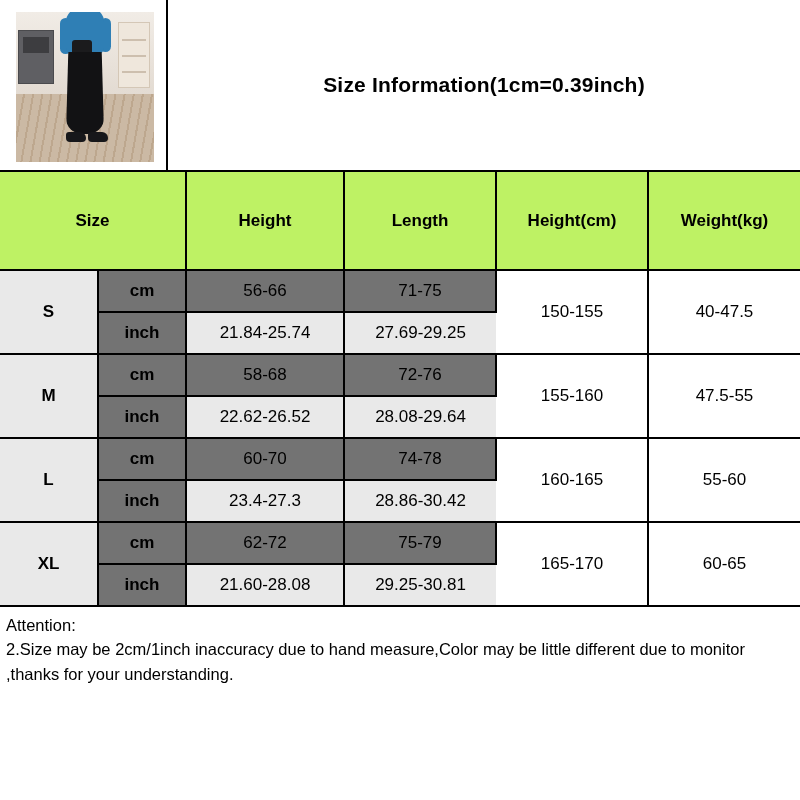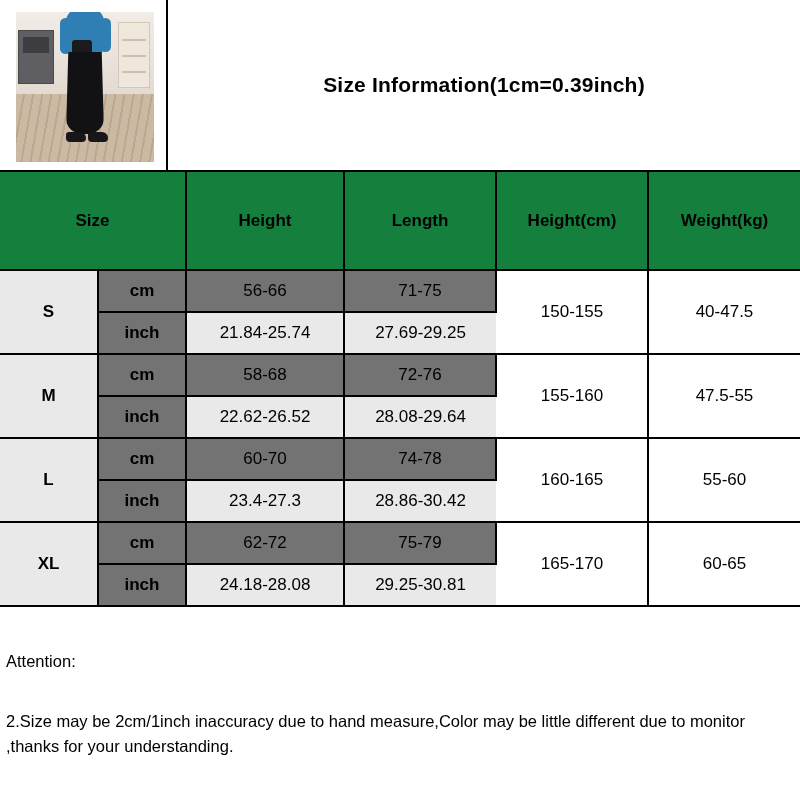--- a/index.html
+++ b/index.html
@@ -135,21 +135,21 @@
     vertical-align: middle;
     font-size: 17px;
     color: #000;
     padding: 0;
     box-sizing: border-box;
   }
   table.size-table td:last-child, table.size-table th:last-child {
     border-right: none;
   }
   thead th {
-    background: #15803d;
+    background: #bef264;
     height: 98px;
     font-size: 18px;
     font-weight: bold;
   }
   .col-size  { width: 98px; }
   .col-unit  { width: 88px; }
   .col-waist { width: 158px; }
   .col-len   { width: 152px; }
   .col-h     { width: 152px; }
   .col-w     { width: 152px; }
@@ -168,21 +168,21 @@
   }
   td.hw { background: #ffffff; font-size: 17px; }
 
   
   .attention {
     padding: 6px 6px 0 6px;
     font-size: 16.5px;
     line-height: 1.48;
     color: #000;
   }
-  .attention .line { white-space: normal; margin-top: 36px; }
+  .attention .line { white-space: normal; }
 </style>
 </head>
 <body>
 
 <div class="sheet">
 
   <div class="header">
     <div class="photo-cell">
       <div class="photo">
         <div class="ph-wall"></div>
@@ -273,21 +273,21 @@
       <tr>
         <td class="size-label" rowspan="2">XL</td>
         <td class="unit-label">cm</td>
         <td>62-72</td>
         <td>75-79</td>
         <td class="hw" rowspan="2">165-170</td>
         <td class="hw" rowspan="2">60-65</td>
       </tr>
       <tr>
         <td class="unit-label">inch</td>
-        <td class="shade">24.18-28.08</td>
+        <td class="shade">21.60-28.08</td>
         <td class="shade">29.25-30.81</td>
       </tr>
     </tbody>
   </table>
 
   <div class="attention">
     <div class="line">Attention:</div>
     <div class="line">2.Size may be 2cm/1inch inaccuracy due to hand measure,Color may be little different due to monitor ,thanks for your understanding.</div>
   </div>
 

